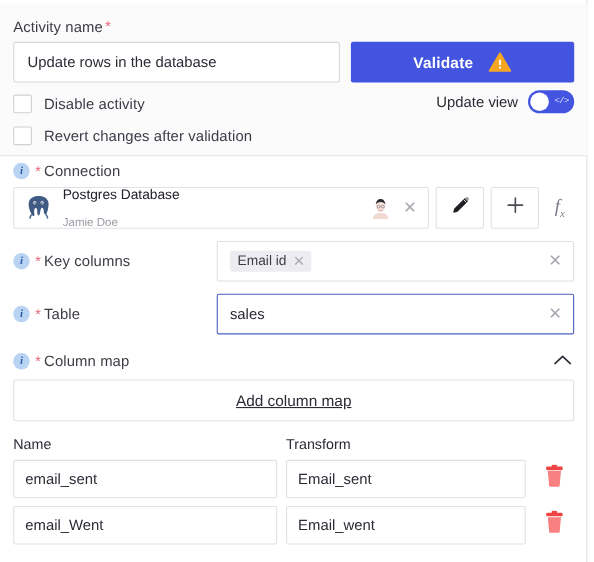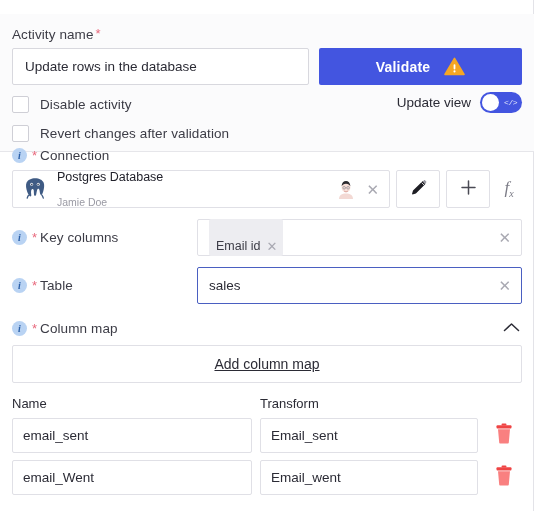--- a/index.html
+++ b/index.html
@@ -56,21 +56,21 @@
     color: #a9a9b2;
     font-size: 15px;
     line-height: 1;
     cursor: pointer;
     user-select: none;
   }
 
   
   .top-block {
     position: absolute;
-    left: 0; top: 14px;
+    left: 0; top: 4px;
     width: 534px;
     padding: 10px 12px 0 12px;
     box-sizing: border-box;
     background: #fbfbfc;
     border-bottom: 1px solid #e6e6ea;
     height: 138px;
   }
   .act-label-row {
     height: 20px;
     display: flex;
@@ -253,21 +253,21 @@
     display: flex;
     align-items: center;
     padding: 0 10px 0 11px;
     box-sizing: border-box;
   }
   .kv-field.focused { border: 1px solid #4a5fc1; }
   .kv-field .content { flex: 1 1 auto; display: flex; align-items: center; gap: 6px; min-width: 0;}
   .chip {
     background: #ededf1;
     border-radius: 2px;
-    padding: 20px 6px 3px 7px;
+    padding: 2px 6px 3px 7px;
     font-size: 12.5px;
     color: #3c3c46;
     display: inline-flex;
     align-items: center;
     gap: 6px;
   }
   .chip .xmark { font-size: 13px; }
   .plain-val { font-size: 13.5px; color: #2b2b35; }
 
   

